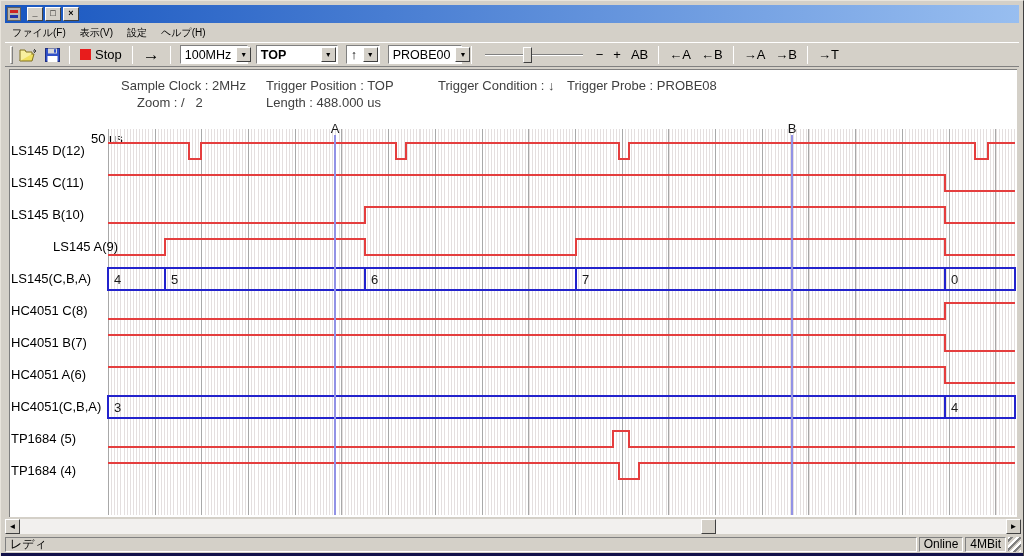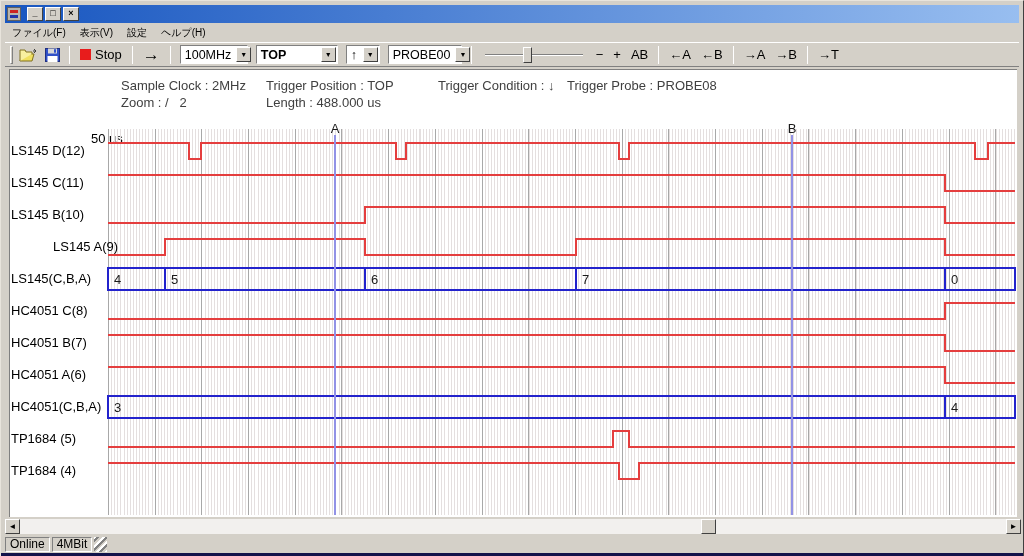--- a/index.html
+++ b/index.html
@@ -144,21 +144,21 @@
     <span class="tsep"></span>
     <button class="tbtn">→T</button>
   </div>
 
   <div class="client"></div>
 
   <div class="info-line" style="left:120px;top:77px;">Sample Clock : 2MHz</div>
   <div class="info-line" style="left:265px;top:77px;">Trigger Position : TOP</div>
   <div class="info-line" style="left:437px;top:77px;">Trigger Condition : ↓</div>
   <div class="info-line" style="left:566px;top:77px;">Trigger Probe : PROBE08</div>
-  <div class="info-line" style="left:120px;top:94px;">Zoom : /   2</div>
+  <div class="info-line" style="left:136px;top:94px;">Zoom : /   2</div>
   <div class="info-line" style="left:265px;top:94px;">Length : 488.000 us</div>
 
   <div class="timescale">50 us</div>
 
   <div class="grid"></div>
 
   <div id="channel-labels">
       <div class="ch-label" style="top: 142px;">LS145 D(12)</div>
       <div class="ch-label" style="top: 174px;">LS145 C(11)</div>
       <div class="ch-label" style="top: 206px;">LS145 B(10)</div>
@@ -202,19 +202,20 @@
       <text x="791" y="132" text-anchor="middle">B</text>
     </svg>
 
   <div class="hscroll">
     <span class="sb-arrow" style="left:0;">◄</span>
     <span class="sb-thumb" style="left:696px;"></span>
     <span class="sb-arrow" style="right:0;">►</span>
   </div>
 
   <div class="statusbar">
+    <span class="panel main">レディ</span>
     <span class="panel">Online</span>
     <span class="panel">4MBit</span>
     <span class="grip2"></span>
   </div>
 
   <div class="bottom-strip"></div>
 </div>
 
 </body></html>

